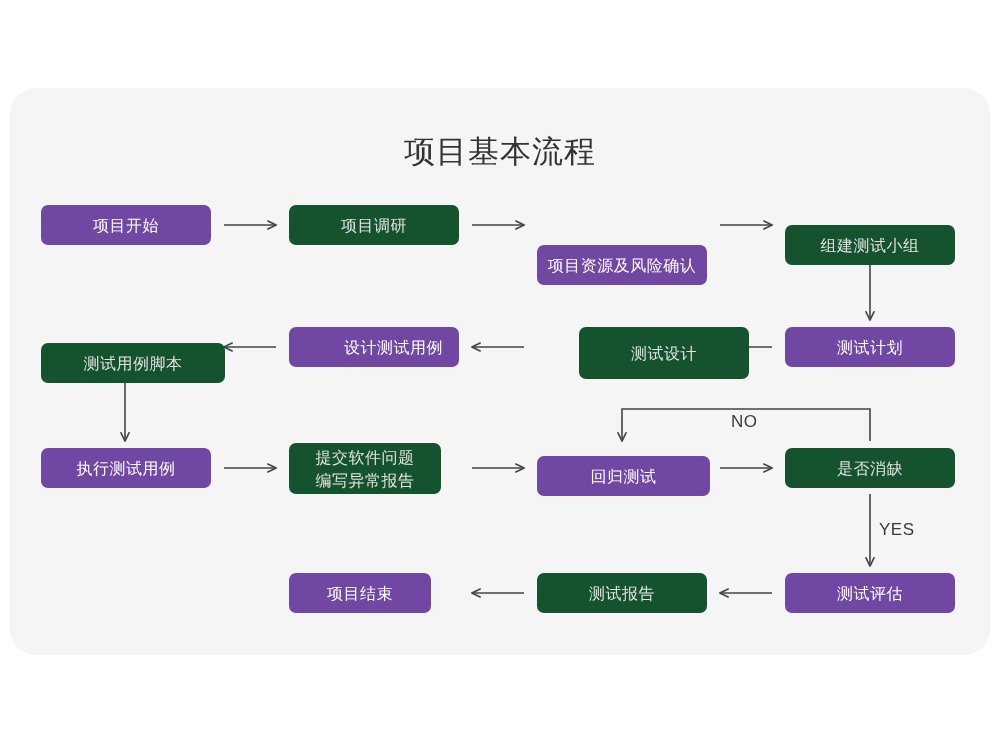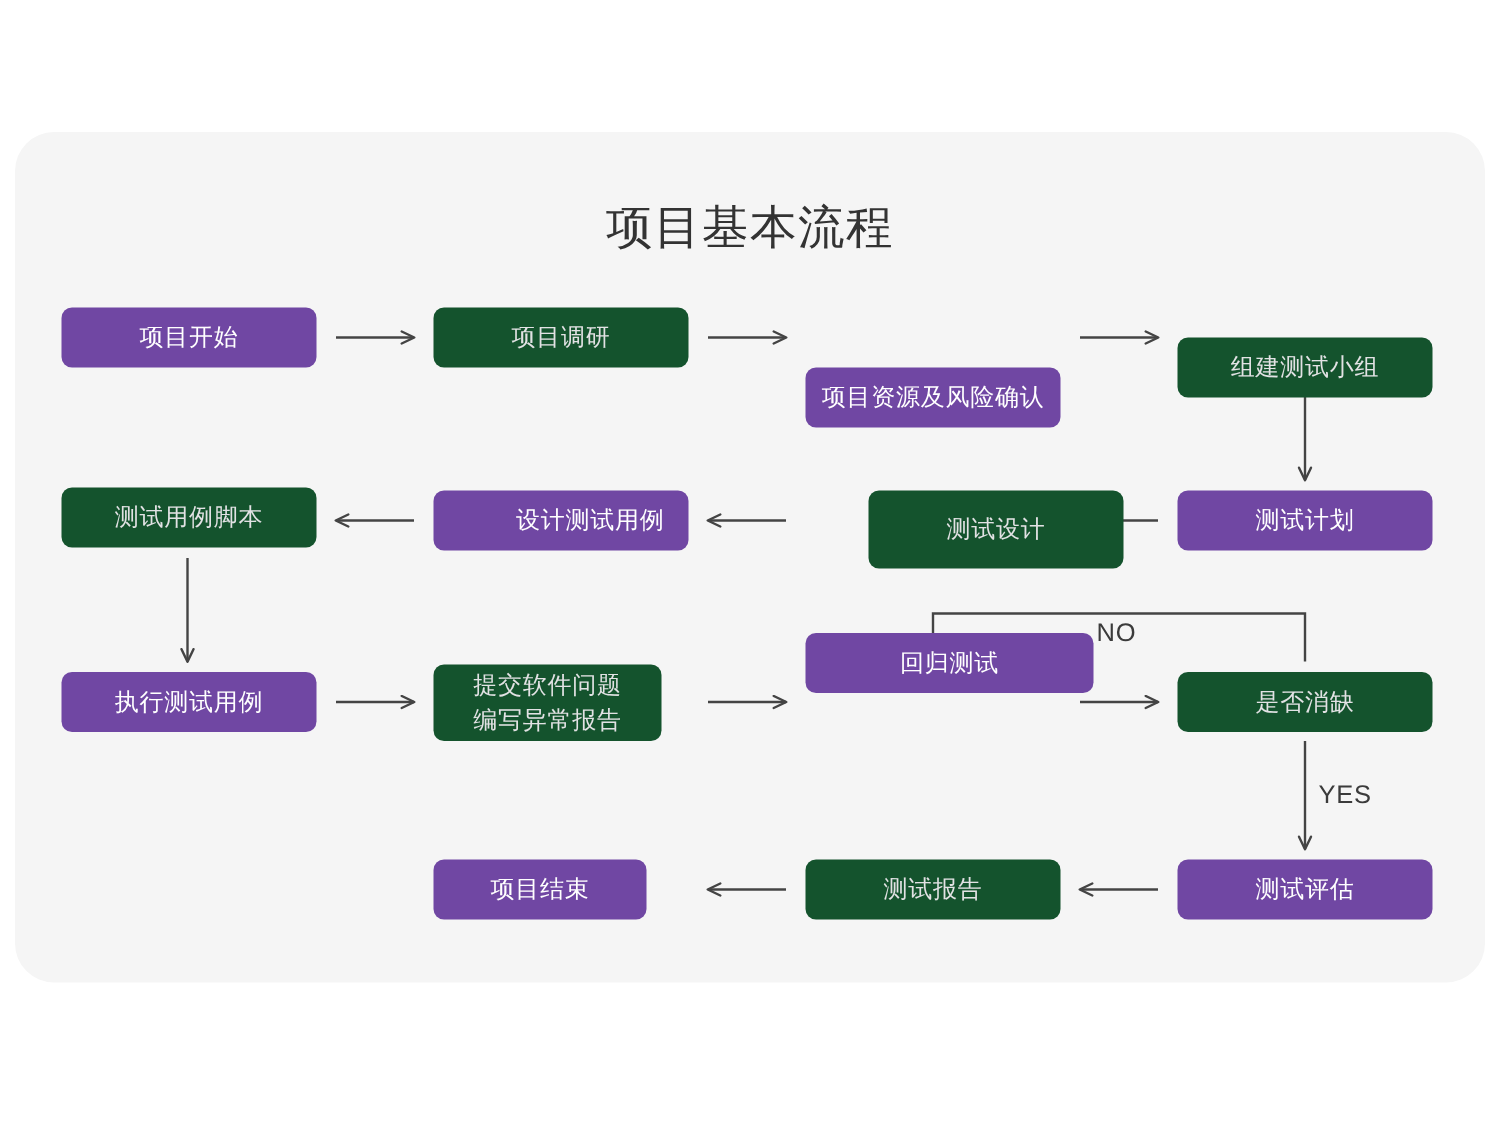--- a/index.html
+++ b/index.html
@@ -115,28 +115,28 @@
       <line x1="772" y1="593" x2="720" y2="593"></line>
       <line x1="524" y1="593" x2="472" y2="593"></line>
     </g>
   </svg>
 
   <div id="nodes">
       <div class="node purple" style="left: 41px; top: 205px; width: 170px; height: 40px;">项目开始</div>
       <div class="node gray" style="left: 289px; top: 205px; width: 170px; height: 40px;">项目调研</div>
       <div class="node purple" style="left: 537px; top: 205px; width: 170px; height: 40px; margin-top: 40px;">项目资源及风险确认</div>
       <div class="node gray" style="left: 785px; top: 205px; width: 170px; height: 40px; margin-top: 20px;">组建测试小组</div>
-      <div class="node gray" style="left: 41px; top: 325px; width: 170px; height: 40px;">测试用例脚本</div>
+      <div class="node gray" style="left: 41px; top: 343px; width: 184px; height: 40px;">测试用例脚本</div>
       <div class="node purple" style="left: 289px; top: 327px; width: 170px; height: 40px; padding-left: 39px;">设计测试用例</div>
       <div class="node gray" style="left: 556px; top: 327px; width: 170px; height: 52px; margin-left: 23px;">测试设计</div>
       <div class="node purple" style="left: 785px; top: 327px; width: 170px; height: 40px;">测试计划</div>
       <div class="node purple" style="left: 41px; top: 448px; width: 170px; height: 40px;">执行测试用例</div>
       <div class="node gray" style="left: 289px; top: 443px; width: 152px; height: 51px;">提交软件问题
 编写异常报告</div>
-      <div class="node purple" style="left: 537px; top: 422px; width: 192px; height: 40px;">回归测试</div>
+      <div class="node purple" style="left: 537px; top: 456px; width: 173px; height: 40px;">回归测试</div>
       <div class="node gray" style="left: 785px; top: 448px; width: 170px; height: 40px;">是否消缺</div>
       <div class="node purple" style="left: 289px; top: 573px; width: 142px; height: 40px;">项目结束</div>
       <div class="node gray" style="left: 537px; top: 573px; width: 170px; height: 40px;">测试报告</div>
       <div class="node purple" style="left: 785px; top: 573px; width: 170px; height: 40px;">测试评估</div>
     </div>
   <div id="labels">
       <div class="edge-label" style="left: 731px; top: 412px;">NO</div>
       <div class="edge-label" style="left: 879px; top: 520px;">YES</div>
     </div>
 

